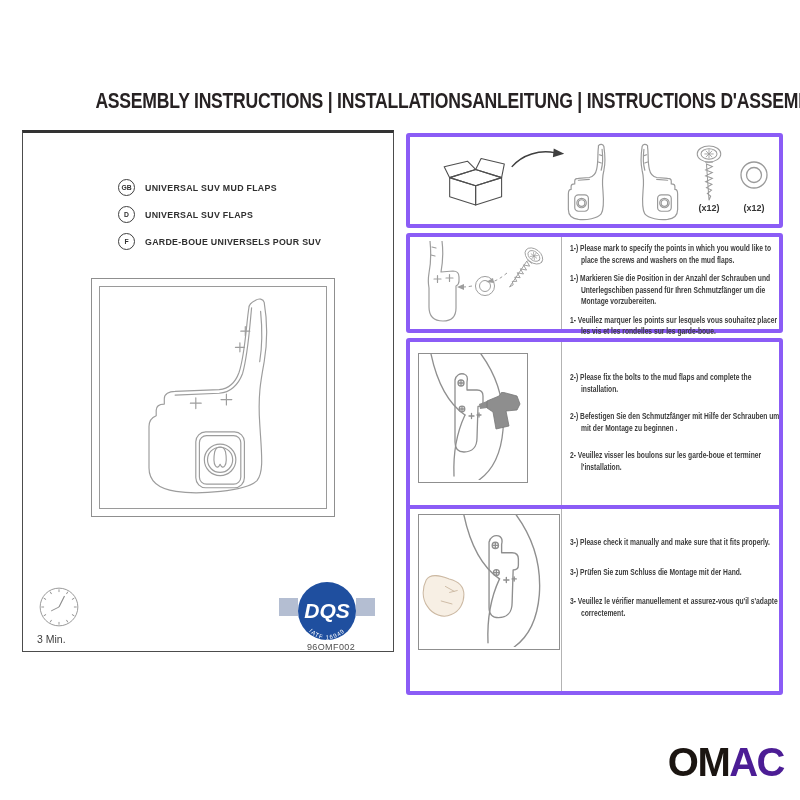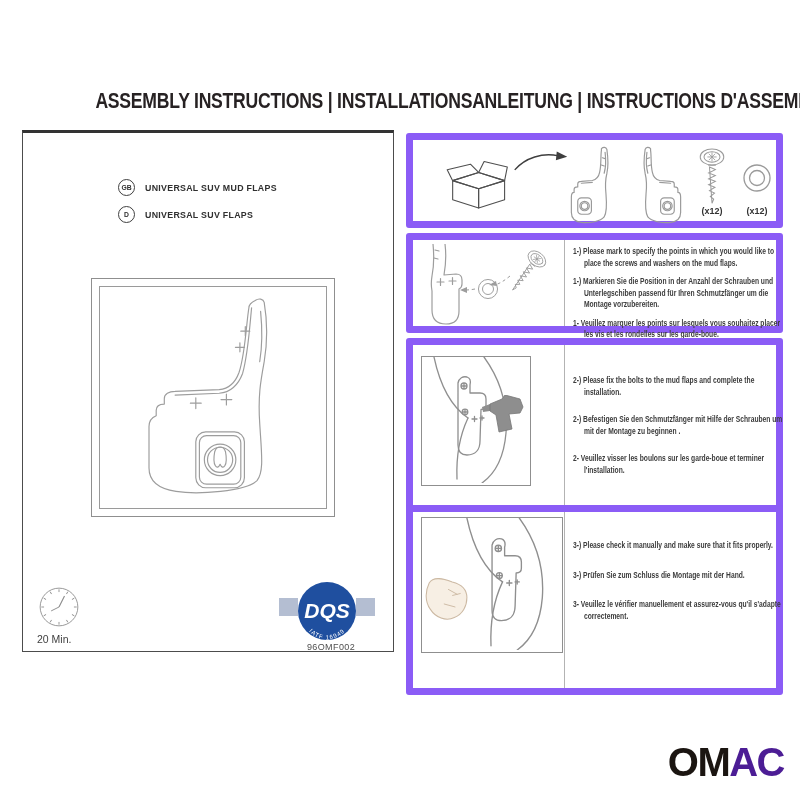--- a/index.html
+++ b/index.html
@@ -24,21 +24,21 @@
   .frame-inner svg{position:absolute;left:4px;top:2px;}
 
   .clock-wrap{position:absolute;left:14px;top:452px;}
   .duration{position:absolute;left:14px;top:500px;font-size:10.5px;color:#3f3f3f;}
   .dqs-wrap{position:absolute;left:256px;top:448px;}
   .part-number{position:absolute;left:260px;top:509px;width:96px;text-align:center;
                font-size:9px;color:#4f4f4f;letter-spacing:0.4px;}
 
   
   .rbox{position:absolute;left:406px;width:377px;box-sizing:border-box;
-        border:7px solid #8b5cf6;border-radius:3px;background:#fff;}
+        border:4px solid #8b5cf6;border-radius:3px;background:#fff;}
   #parts-box{top:133px;height:95px;}
   #step1{top:233px;height:100px;}
   #step2{top:338px;height:196px;}
   #step3{top:505px;height:190px;}
   .divider{position:absolute;left:151px;top:0;bottom:0;width:1px;background:#b3b3b3;}
   .inner-frame{position:absolute;border:1px solid #8f8f8f;}
   #step2 .inner-frame{left:8px;top:11px;width:108px;height:128px;}
   #step3 .inner-frame{left:8px;top:5px;width:140px;height:134px;}
 
   .step-text{position:absolute;left:160px;top:0;width:272px;transform:scaleX(0.78);
@@ -153,20 +153,24 @@
 
   <div class="left-panel">
     <div class="lang-row" style="top:46px;">
       <span class="lang-code">GB</span>
       <span class="lang-label">UNIVERSAL SUV MUD FLAPS</span>
     </div>
     <div class="lang-row" style="top:73px;">
       <span class="lang-code">D</span>
       <span class="lang-label">UNIVERSAL SUV FLAPS</span>
     </div>
+    <div class="lang-row" style="top:100px;">
+      <span class="lang-code">F</span>
+      <span class="lang-label">GARDE-BOUE UNIVERSELS POUR SUV</span>
+    </div>
 
     <div class="frame-outer">
       <div class="frame-inner">
         <svg width="216" height="213" viewBox="0 0 240 235">
           <g fill="none" stroke="#9d9d9d" stroke-width="1.3" stroke-linejoin="round" stroke-linecap="round">
             <path d="M168,12 C172,9 177,10 178,14 C181,32 182,56 178,80 C174,102 171,118 173,148 C175,182 178,202 170,212 C158,224 104,228 80,224 C60,221 50,212 50,198 L50,152 C50,146 53,142 58,140 L58,134 C58,129 62,127 67,127 L67,121 C67,116 72,113 79,113 L128,111 C139,110 146,103 150,92 C157,71 158,38 161,20 C161,16 164,14 168,12 Z"></path>
             <path d="M164,20 C162,40 160,72 154,93 C149,106 140,114 128,115 L79,117"></path>
             <path d="M174,24 C176,44 176,62 173,80"></path>
             <path d="M152,46 h10 M157,41 v10 M146,64 h10 M151,59 v10 M96,126 h12 M102,120 v12 M130,122 h12 M136,116 v12"></path>
             <rect x="102" y="158" width="54" height="62" rx="11"></rect>
@@ -177,21 +181,21 @@
           </g>
         </svg>
       </div>
     </div>
 
     <div class="clock-wrap">
       <svg width="44" height="44" viewBox="0 0 56 56">
           <use href="#sym-clock"></use>
         </svg>
     </div>
-    <div class="duration">20 Min.</div>
+    <div class="duration">3 Min.</div>
 
     <div class="dqs-wrap">
       <svg width="96" height="62" viewBox="0 0 96 62">
         <rect x="0" y="17" width="19" height="18" fill="#b4bed2"></rect>
         <rect x="77" y="17" width="19" height="18" fill="#b4bed2"></rect>
         <circle cx="48" cy="30" r="29" fill="#1f4f9f"></circle>
         <text x="48" y="37" text-anchor="middle" font-family="Liberation Sans, sans-serif" font-size="21" font-weight="bold" font-style="italic" fill="#fff">DQS</text>
         <path id="dqsArc" d="M26,44 A24,24 0 0 0 70,44" fill="none"></path>
         <text font-family="Liberation Sans, sans-serif" font-size="6" fill="#fff" letter-spacing="1">
           <textPath href="#dqsArc" startOffset="50%" text-anchor="middle">IATF 16949</textPath>

